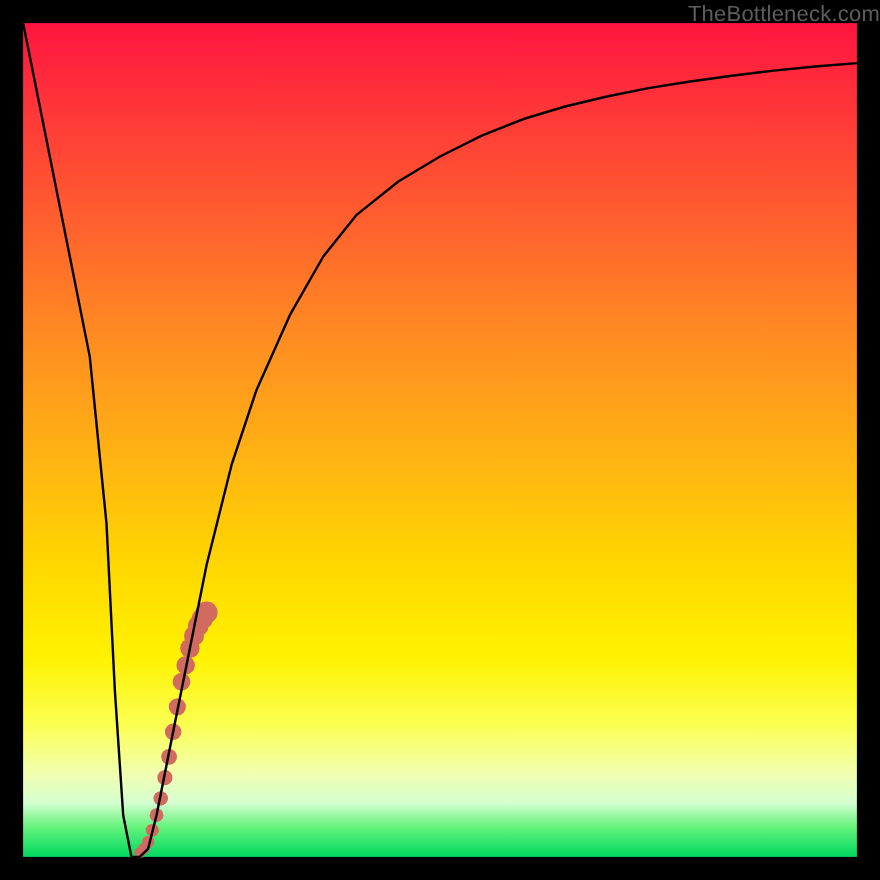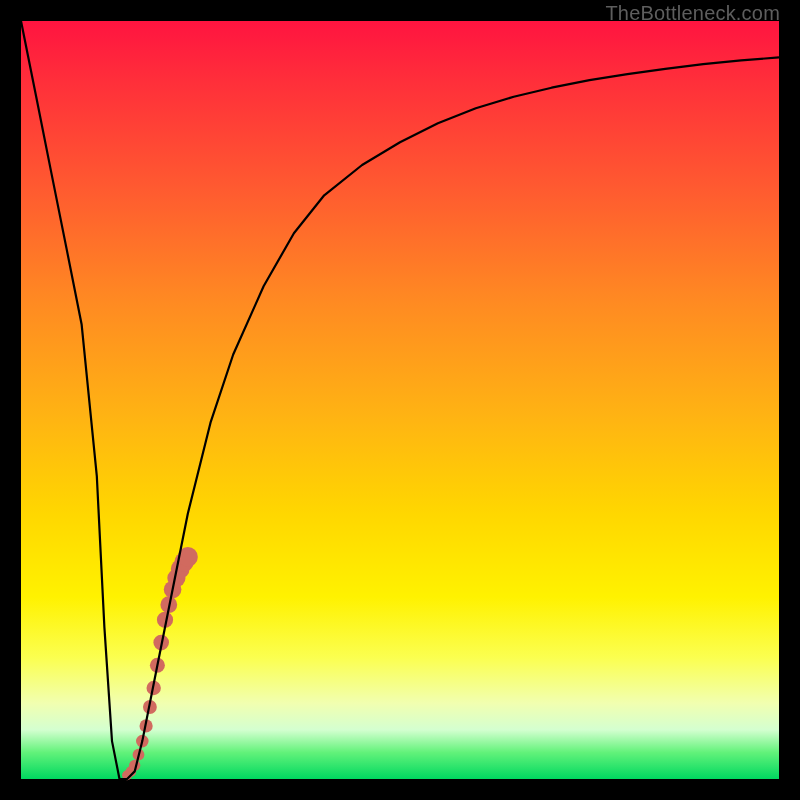--- a/index.html
+++ b/index.html
@@ -36,21 +36,21 @@
       #fbff50 84%,
       #f1ffb0 90%,
       #d4ffd0 93.5%,
       #62f27a 96.5%,
       #00d860 100%
     );
   }
   .watermark {
     position: absolute;
     top: 2px;
-    right: 20px;
+    right: 0;
     color: #5e5e5e;
     font-size: 20px;
     font-weight: 500;
     letter-spacing: 0.2px;
     user-select: none;
   }
   svg.curve {
     position: absolute;
     left: 0;
     top: 0;

